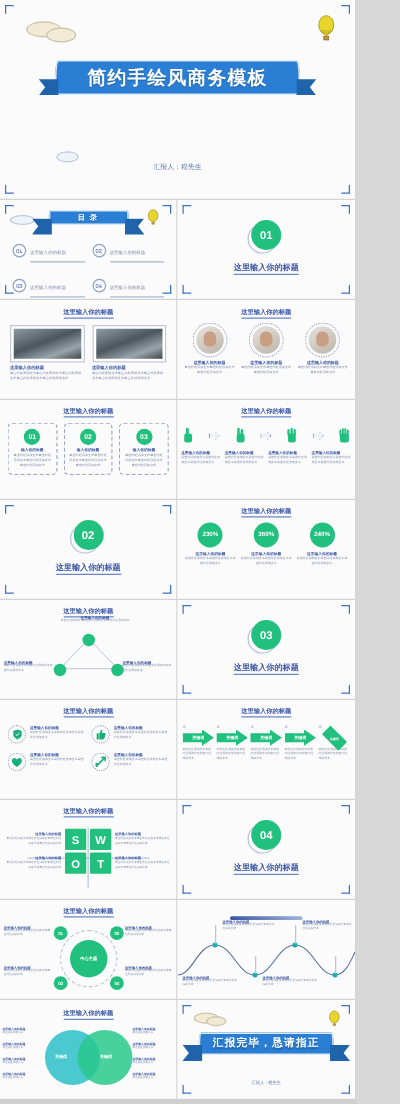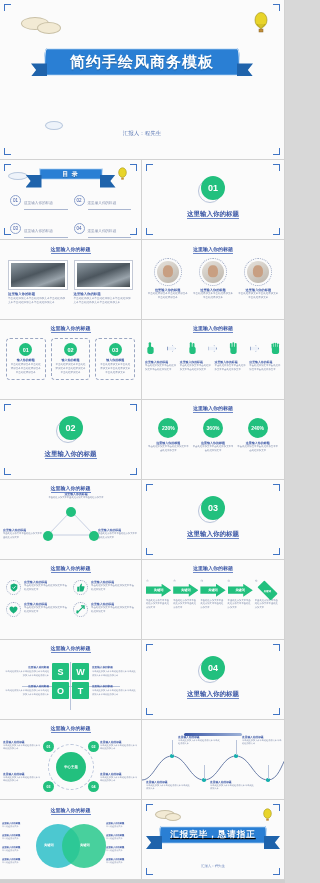--- a/index.html
+++ b/index.html
@@ -635,21 +635,21 @@
     <div class="brk tl"></div>
     <div class="brk tr"></div>
     <div class="brk bl"></div>
     <div class="brk br"></div>
     <div class="cloud" style="left:14px;top:11px;width:18px;height:7px;"></div>
     <div class="cloud" style="left:24px;top:14px;width:14px;height:6px;"></div>
     <svg style="position:absolute;right:12px;top:8px;" width="9" height="15" viewBox="0 0 14 22">
       <ellipse cx="7" cy="8" rx="6" ry="7.5" fill="#e8d42a" stroke="#9a8c12" stroke-width=".8"></ellipse>
       <rect x="5" y="16" width="4" height="3" fill="#c28f3a"></rect>
     </svg>
-    <div class="ribbon-wrap" style="top:26px;text-decoration:underline;">
+    <div class="ribbon-wrap" style="top:26px;">
       <div class="ribbon" style="width:108px;height:18px;font-size:8.5px;">
         <span>汇报完毕，恳请指正</span>
       </div>
     </div>
     <div class="presenter" style="top:64px;font-size:3.4px;">汇报人：程先生</div>
   </div>
 
 </div>
 
 </body></html>

